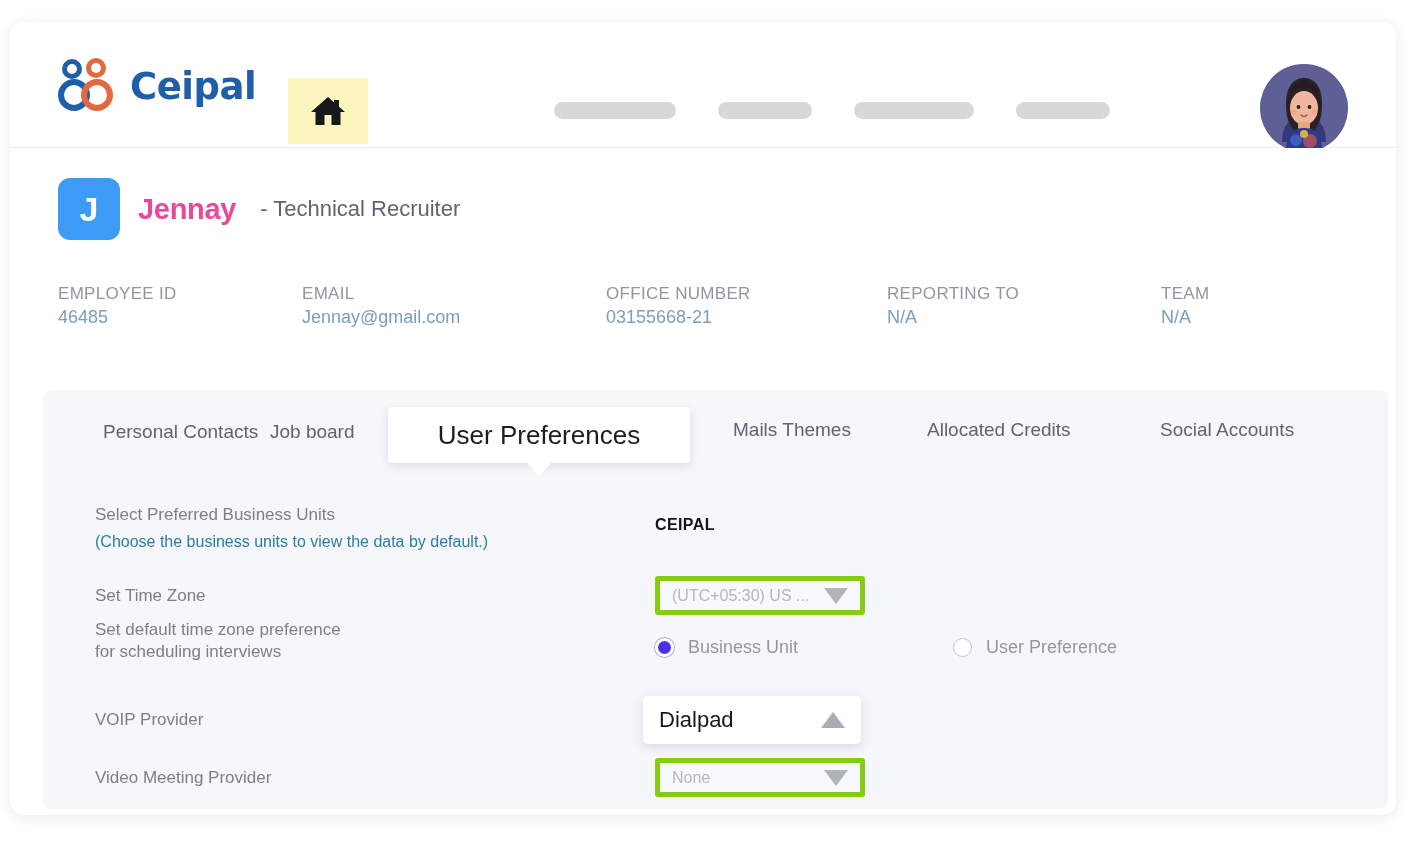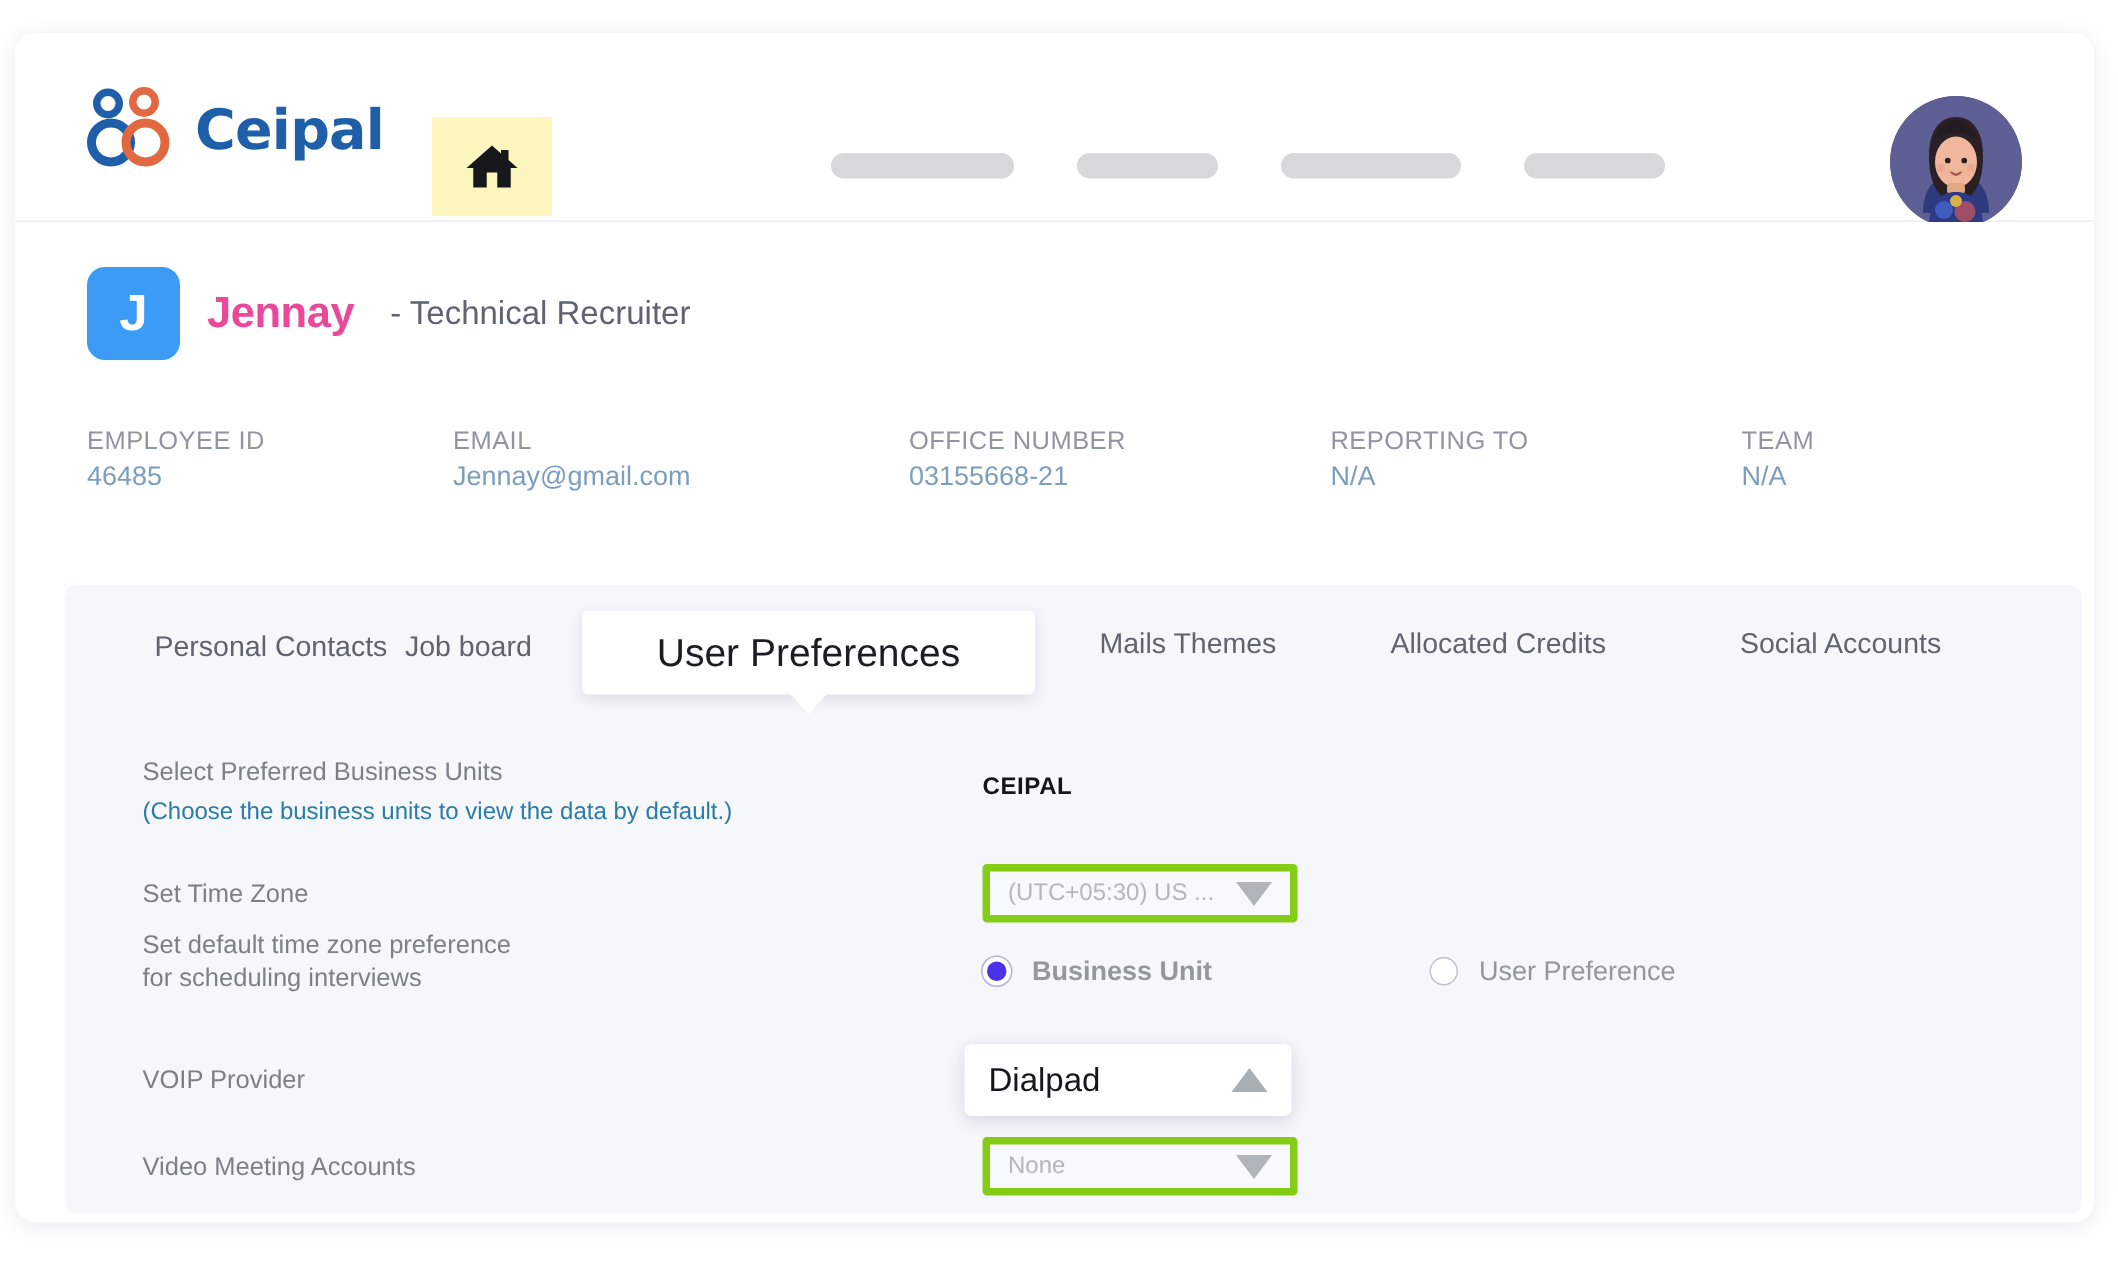--- a/index.html
+++ b/index.html
@@ -409,41 +409,41 @@
           <span class="caret-down"></span>
         </div>
       </div>
 
       <div class="frow" style="top:143px; left:52px;">
         <div class="flabel">
           <span>Set default time zone preference</span><br>
           <span>for scheduling interviews</span>
         </div>
         <div class="radio-group" style="margin-top:14px;">
-          <div class="radio-item" style="width:298px;font-weight:bold;">
+          <div class="radio-item" style="width:298px;">
             <span class="radio-dot checked"></span>
             <span class="radio-label">Business Unit</span>
           </div>
           <div class="radio-item">
             <span class="radio-dot"></span>
             <span class="radio-label">User Preference</span>
           </div>
         </div>
       </div>
 
       <div class="frow" style="top:220px; left:52px; align-items:center;">
         <div class="flabel">VOIP Provider</div>
         <div class="select-active" style="margin-left:-12px;">
           <span class="sel-text">Dialpad</span>
           <span class="caret-up"></span>
         </div>
       </div>
 
       <div class="frow" style="top:282px; left:52px; align-items:center;">
-        <div class="flabel">Video Meeting Accounts</div>
+        <div class="flabel">Video Meeting Provider</div>
         <div class="select">
           <span class="sel-text">None</span>
           <span class="caret-down"></span>
         </div>
       </div>
 
     </div>
   </div>
 </div>
 

